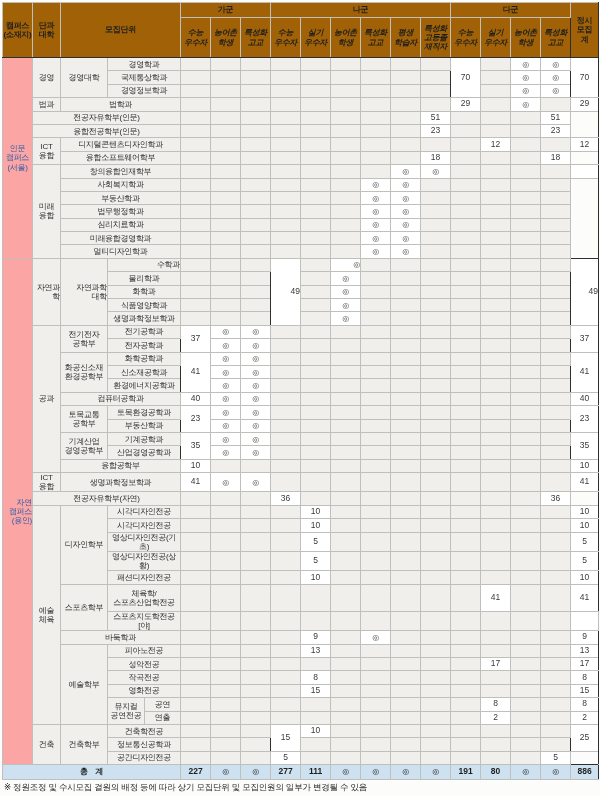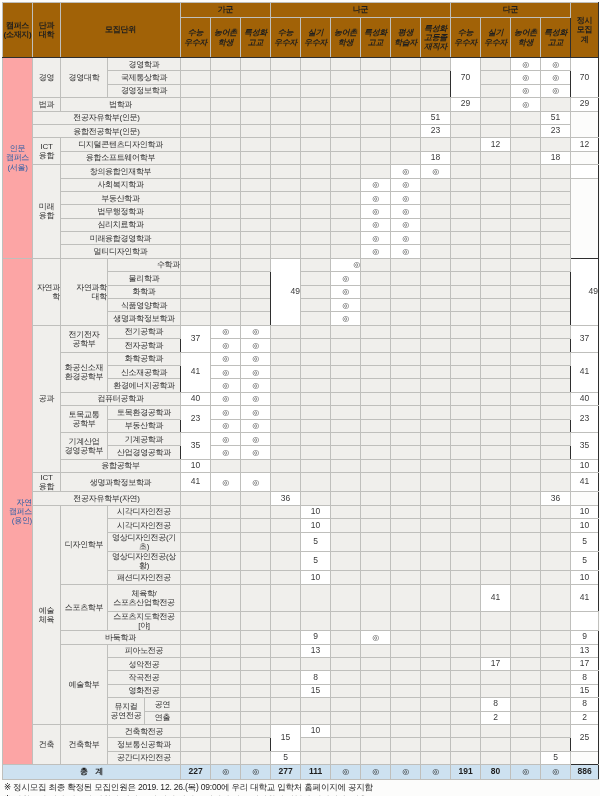--- a/index.html
+++ b/index.html
@@ -961,17 +961,16 @@
           <td class="sym">◎</td>
           <td class="num bl">191</td>
           <td class="num">80</td>
           <td class="sym">◎</td>
           <td class="sym">◎</td>
           <td class="num bl">886</td>
         </tr>
       </tbody>
   </table>
   <div class="notes">
-    <div>※ 정시모집 최종 확정된 모집인원은 2019. 12. 26.(목) 09:00에 우리 대학교 입학처 홈페이지에 공지함</div>
     <div>※ 정원조정 및 수시모집 결원의 배정 등에 따라 상기 모집단위 및 모집인원의 일부가 변경될 수 있음</div>
 
   </div>
 </div>
 
 </body></html>

